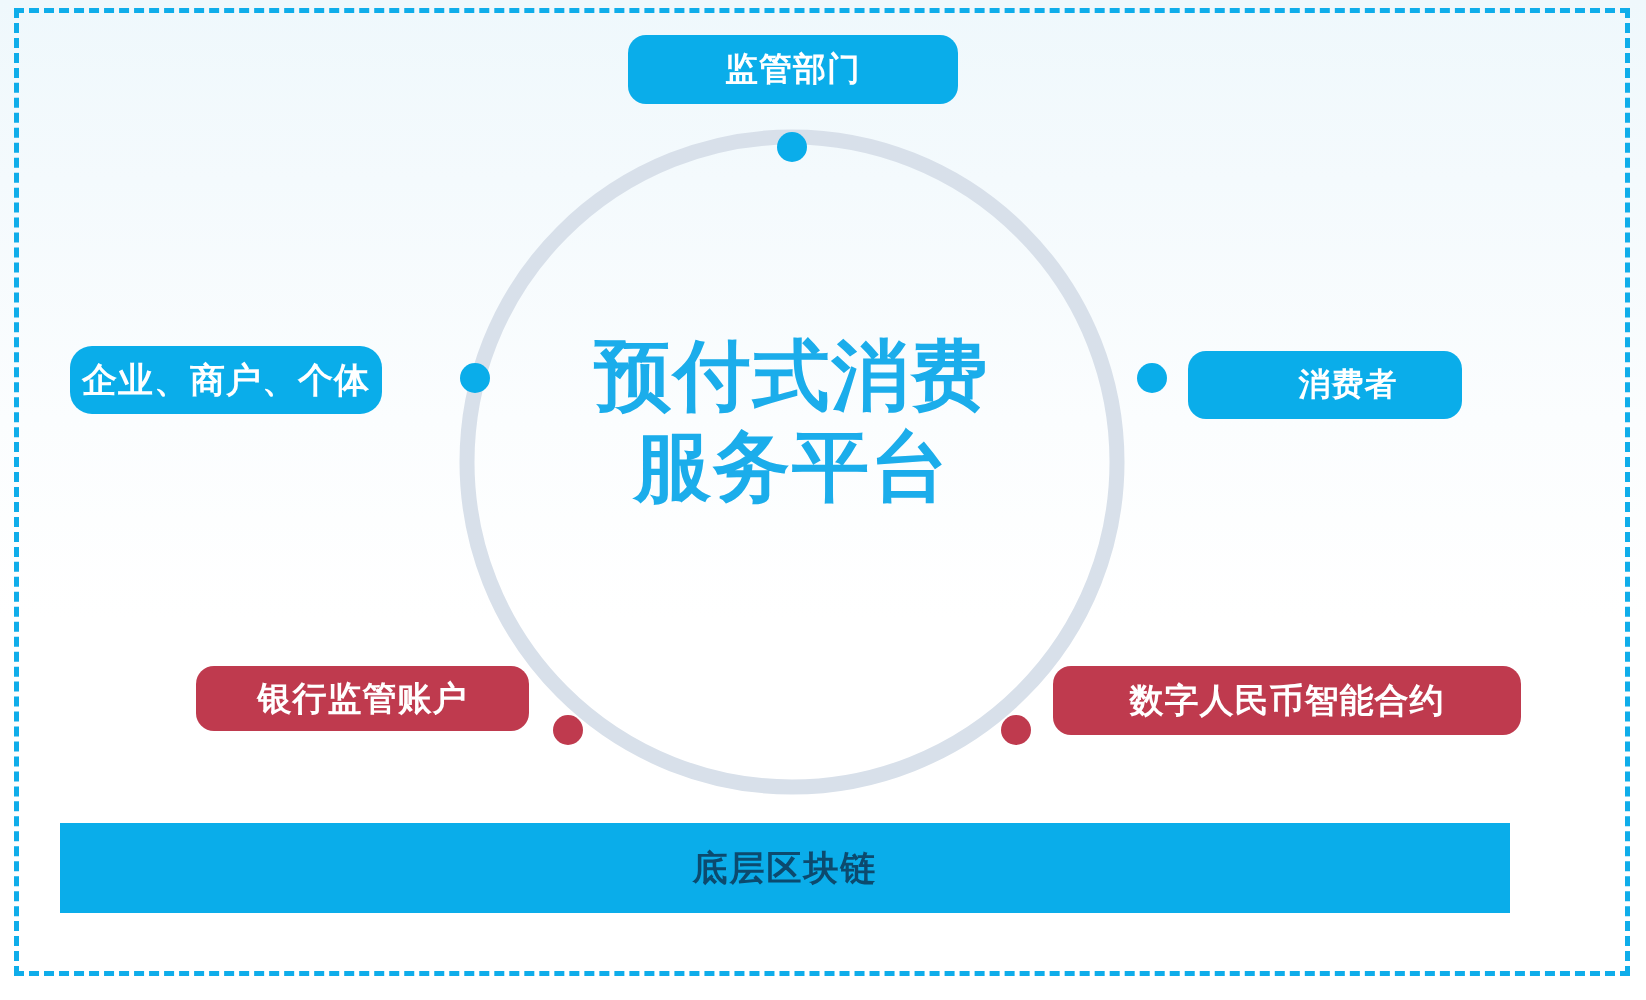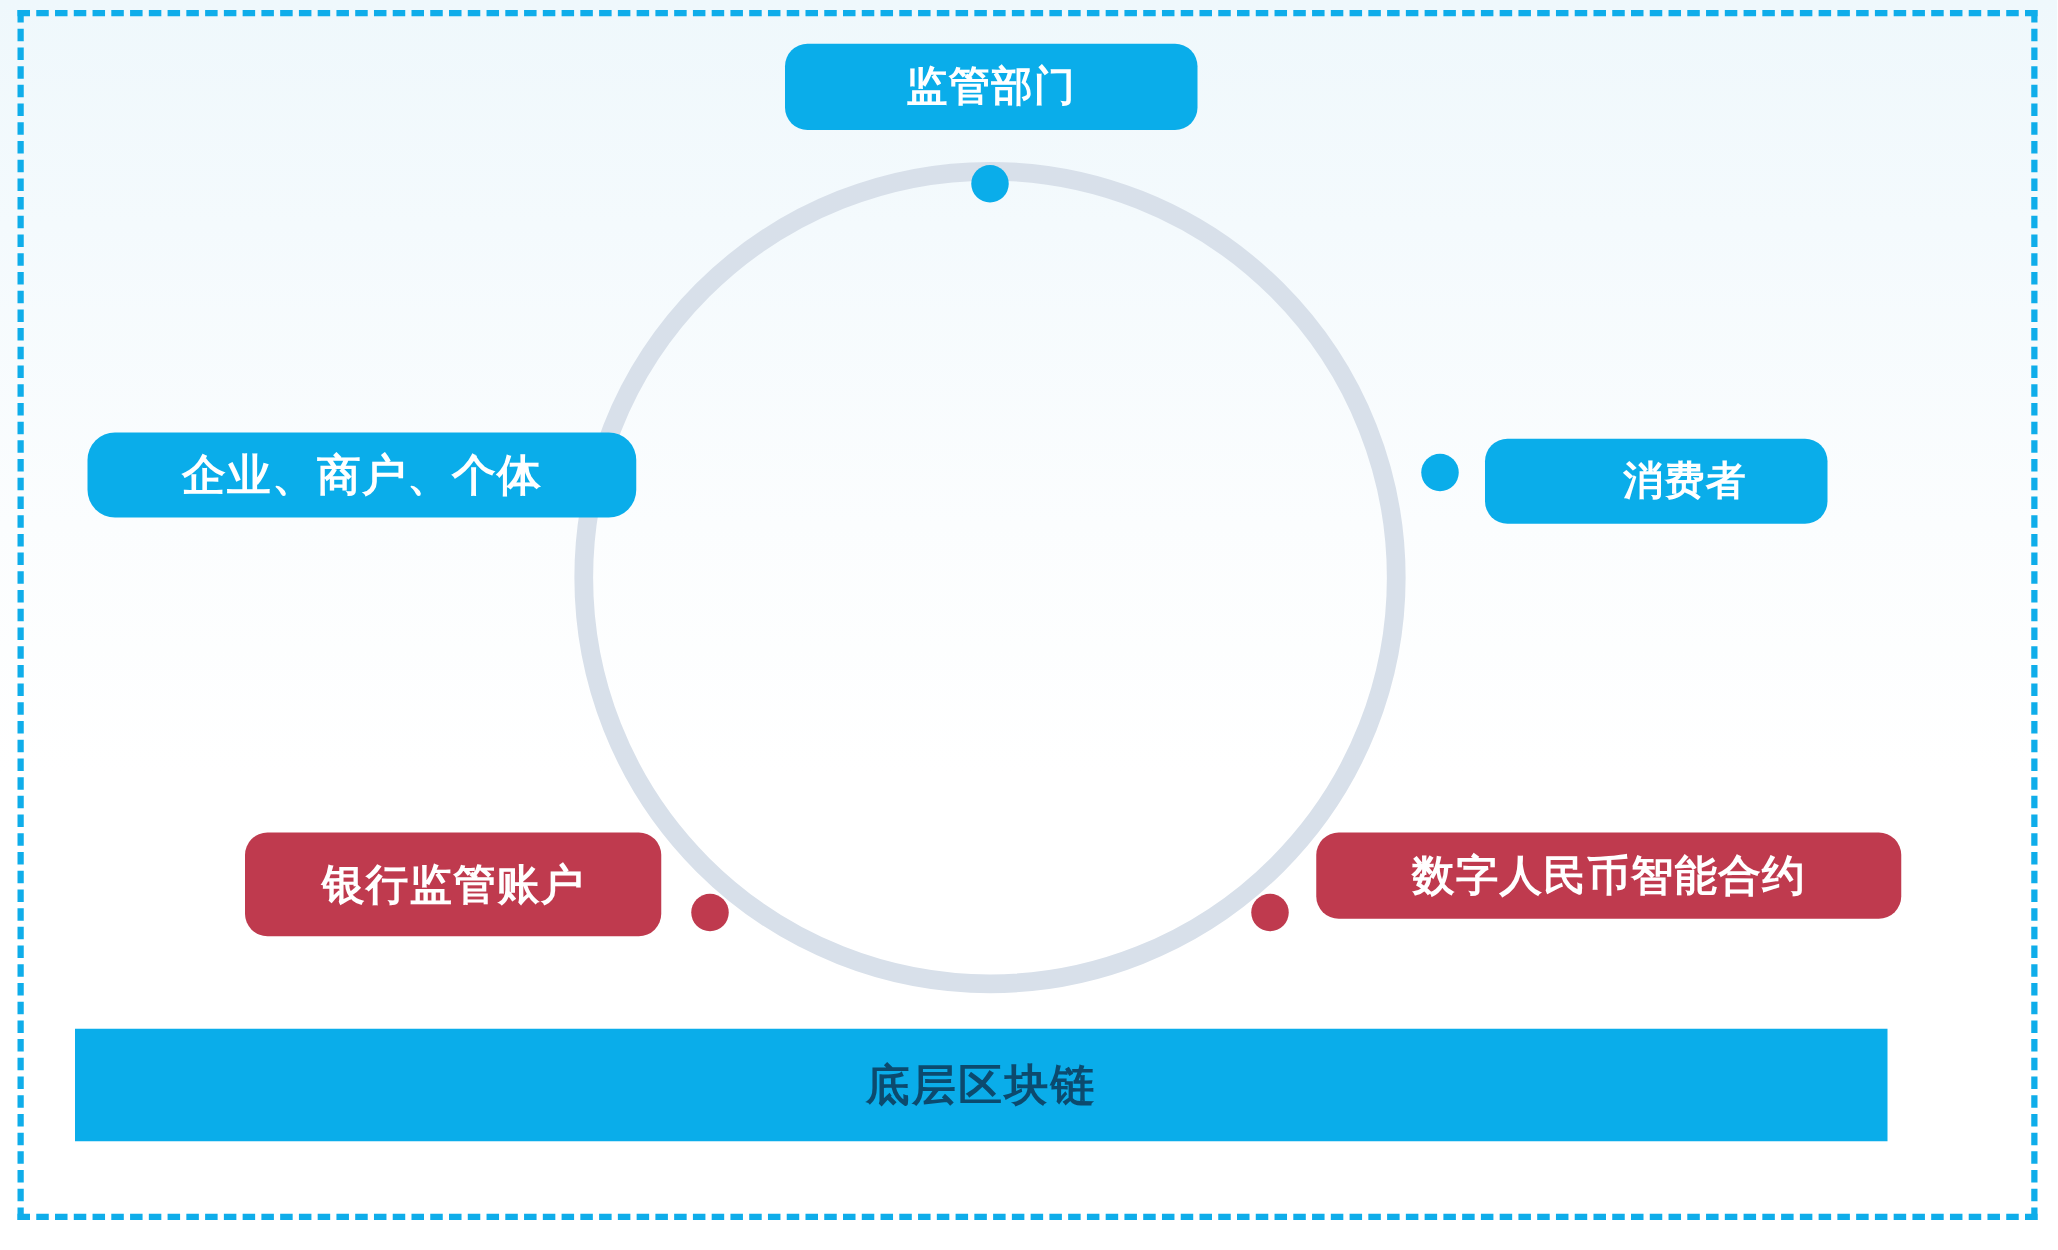--- a/index.html
+++ b/index.html
@@ -50,36 +50,36 @@
 
   #pill-top {
     left: 628px; top: 35px;
     width: 330px; height: 69px;
     border-radius: 18px;
     font-size: 33px;
     font-weight: 700;
   }
   #pill-left {
     left: 70px; top: 346px;
-    width: 439px; height: 68px;
+    width: 312px; height: 68px;
     border-radius: 22px;
     font-size: 35px;
     font-weight: 700;
   }
   #pill-right {
     left: 1188px; top: 351px;
     width: 274px; height: 68px;
     border-radius: 18px;
     font-size: 32px;
     font-weight: 700;
     padding-left: 46px;
   }
   #pill-bank {
     left: 196px; top: 666px;
-    width: 333px; height: 83px;
+    width: 333px; height: 65px;
     border-radius: 18px;
     font-size: 34px;
     font-weight: 700;
   }
   #pill-contract {
     left: 1053px; top: 666px;
     width: 468px; height: 69px;
     border-radius: 18px;
     font-size: 34px;
     font-weight: 700;
@@ -141,18 +141,22 @@
   </div>
 
   <div class="pill pill-red" id="pill-bank">
     <span>银行监管账户</span>
   </div>
 
   <div class="pill pill-red" id="pill-contract">
     <span>数字人民币智能合约</span>
   </div>
 
+  <div id="center-text">
+    <div>预付式消费</div>
+    <div>服务平台</div>
+  </div>
 
   <div id="bottom-bar">
     <span>底层区块链</span>
   </div>
 
 </div>
 
 </body></html>

